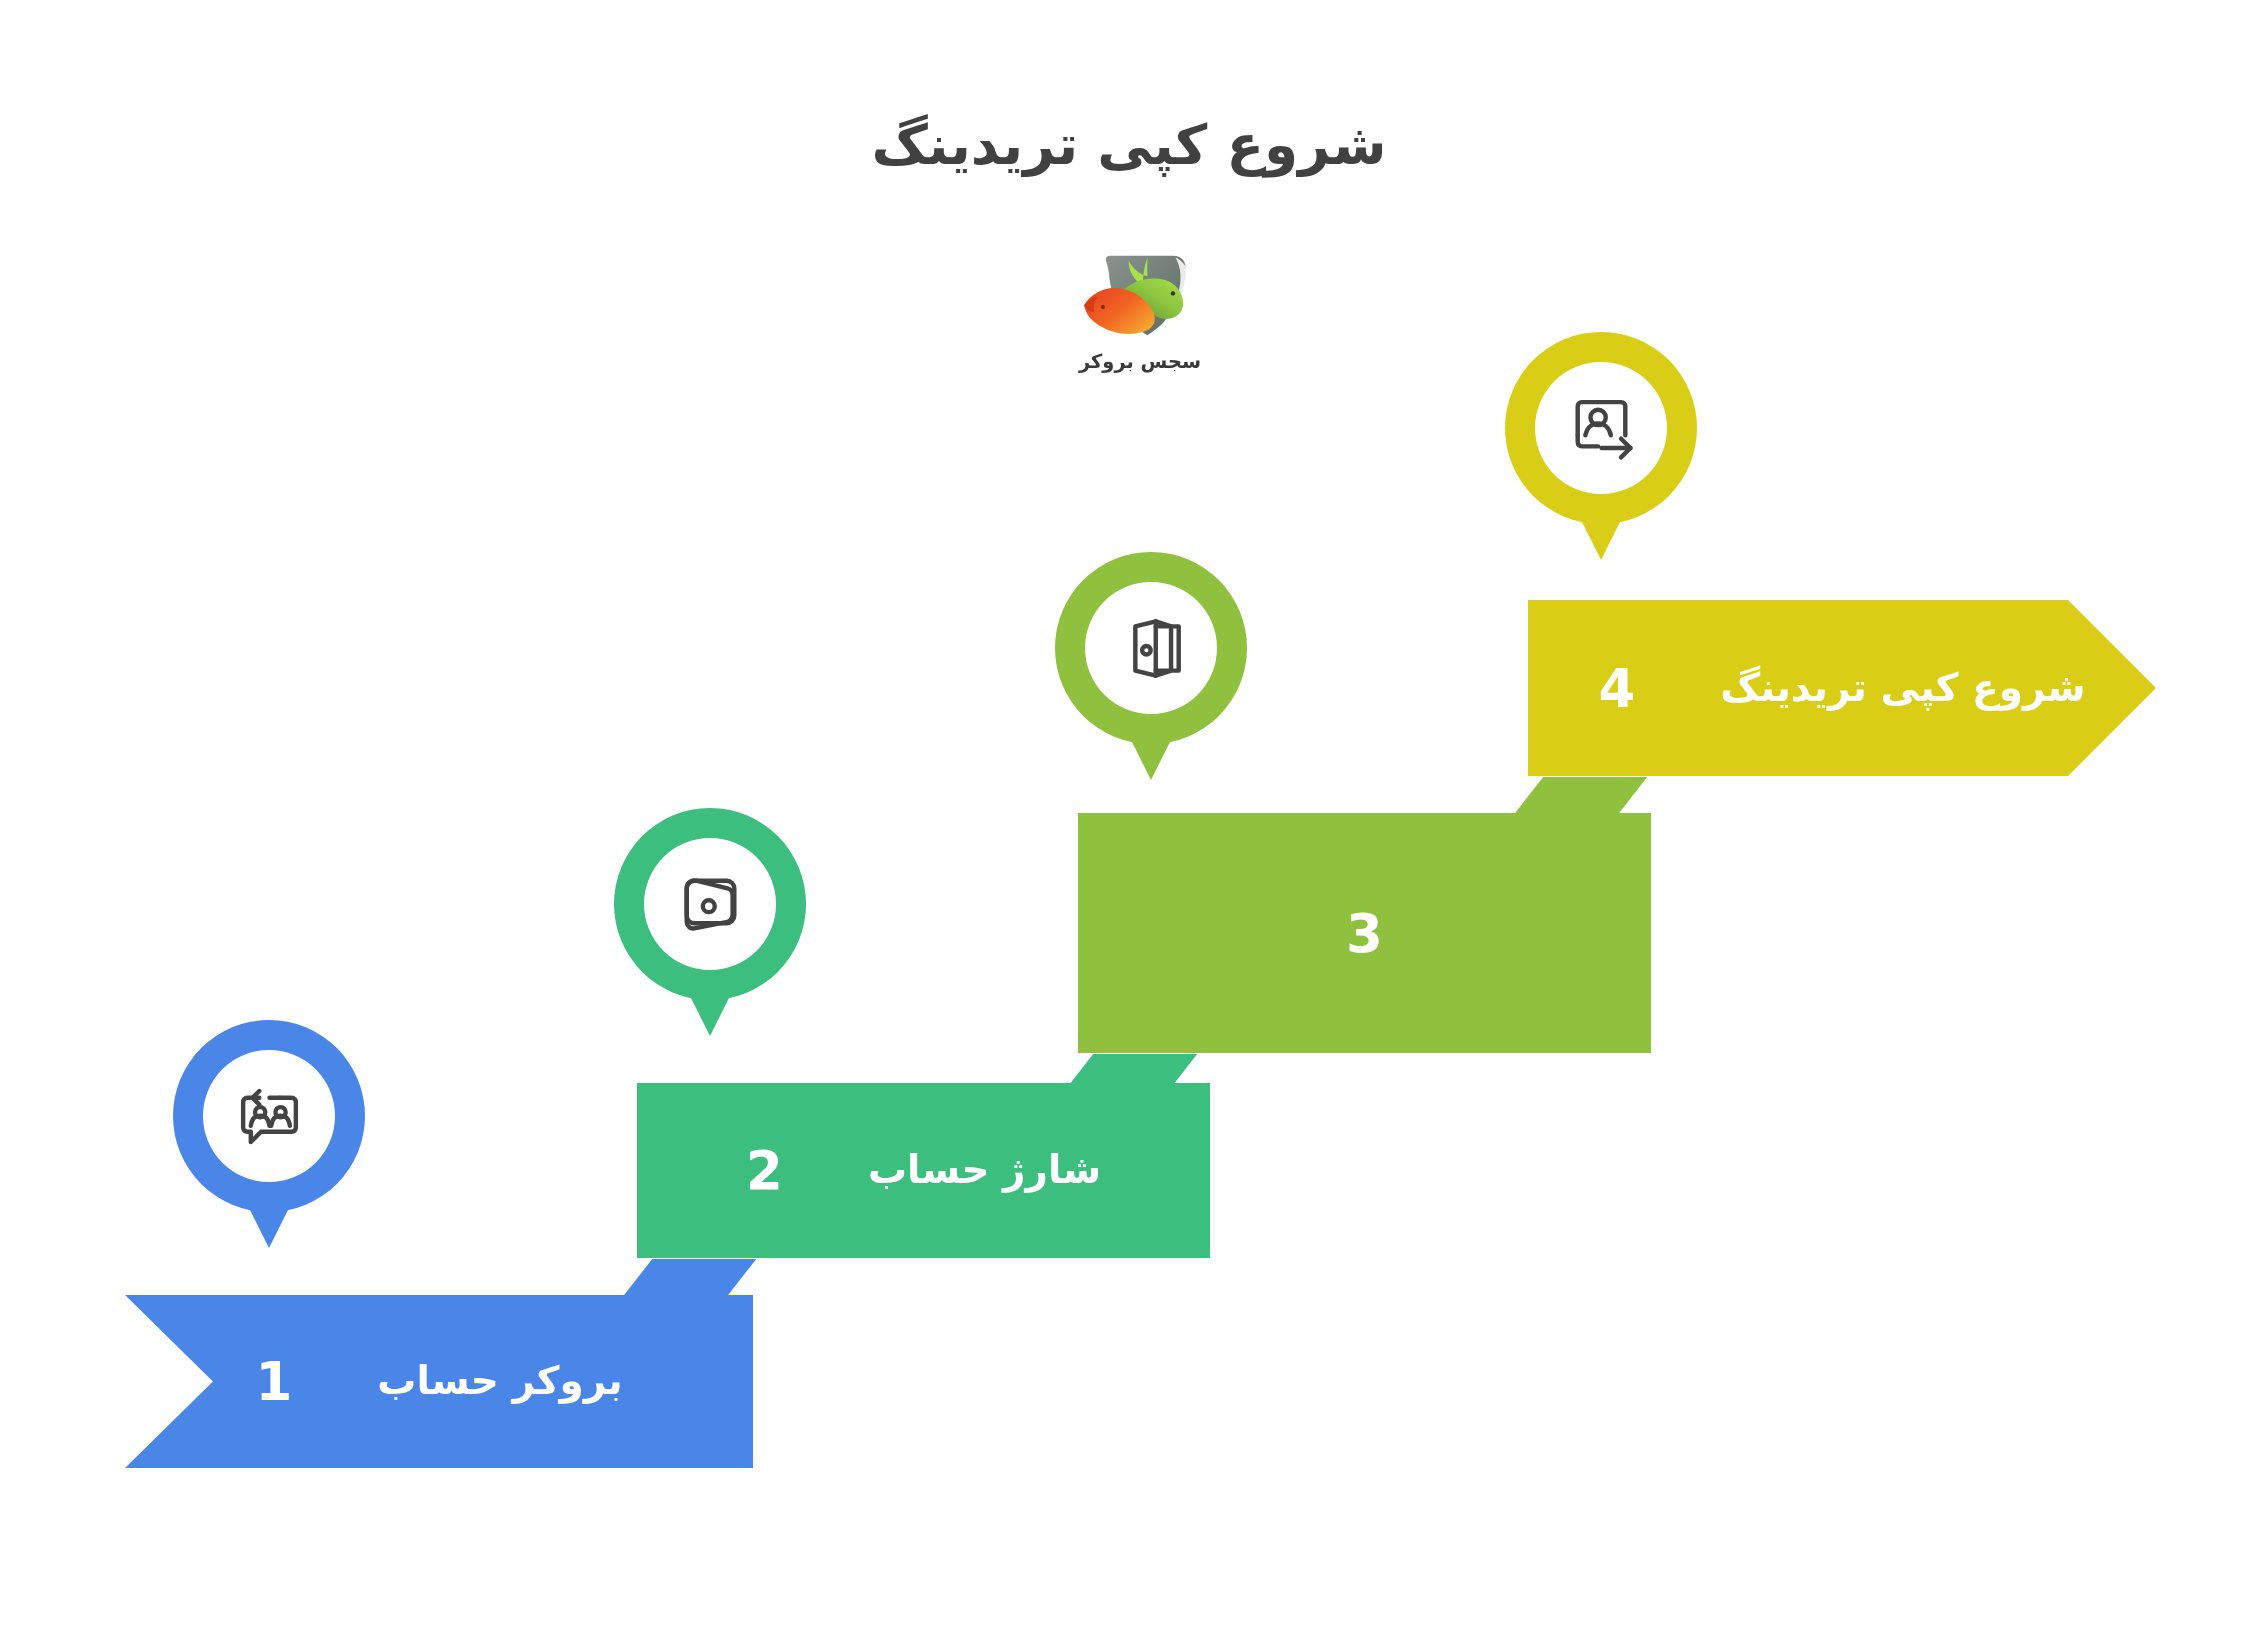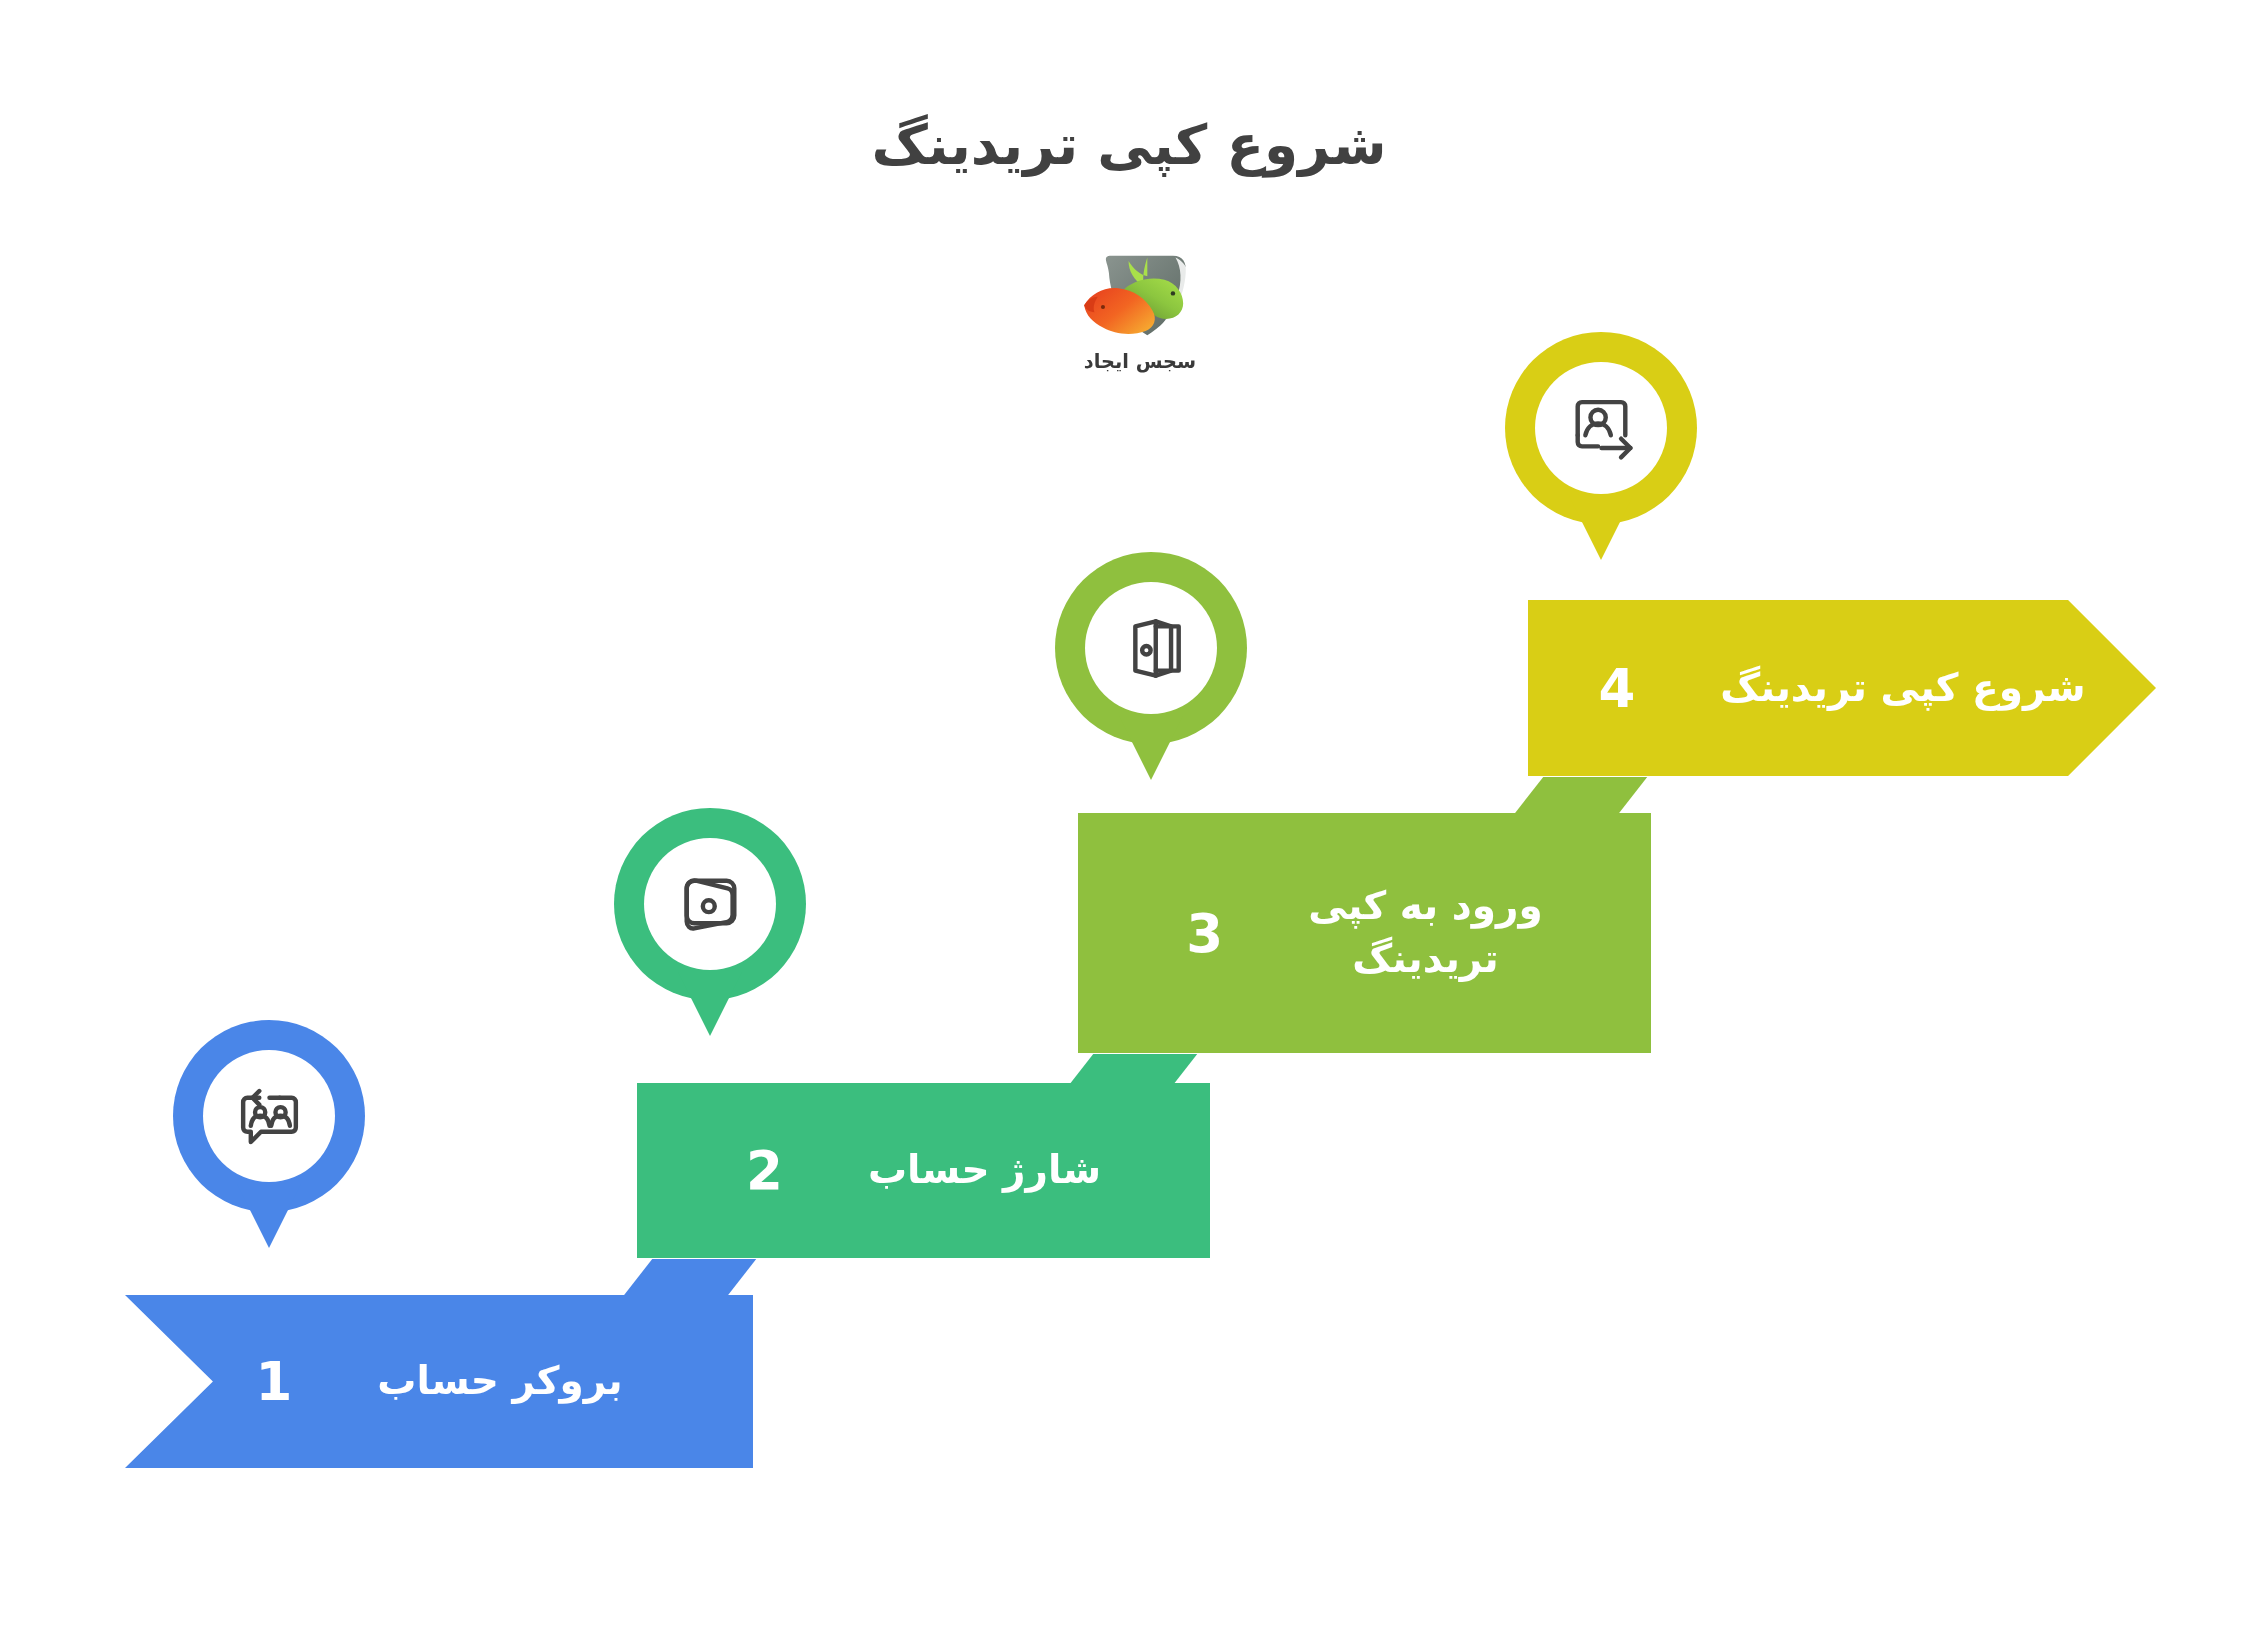--- a/index.html
+++ b/index.html
@@ -196,38 +196,36 @@
     <path d="M121 10 C137 18 140 34 136 52 C131 76 116 94 90 106 C104 92 116 76 123 56 C129 38 128 22 121 10 Z" fill="#ffffff" opacity="0.85"></path>
     <path d="M88 10 C84 22 82 34 84 44 C72 36 66 26 66 14 C72 24 80 30 88 32 Z" fill="#A9E04A"></path>
     <path d="M62 46 C74 36 92 32 108 36 C122 40 130 52 130 64 C130 74 122 82 110 82 C100 82 92 76 88 68
              C86 74 80 78 72 78 C62 78 56 70 56 62 C56 56 58 50 62 46 Z" fill="url(#gBull)"></path>
     <circle cx="118" cy="52" r="2.6" fill="#2f3a22"></circle>
     <path d="M14 66 C22 52 38 44 54 46 C72 48 86 58 94 72 C100 82 96 92 86 96 C70 102 50 100 36 92
              C24 86 16 78 14 66 Z" fill="url(#gBear)"></path>
     <path d="M14 66 C18 60 24 56 30 56 C26 62 24 68 26 74 C20 74 16 71 14 66 Z" fill="#D93C15"></path>
     <circle cx="36" cy="68" r="2.4" fill="#7a2a0c"></circle>
   </svg>
-  <div class="logo-text">سجس ایجاد</div>
+  <div class="logo-text">سجس بروکر</div>
 </div>
 
 <div class="connector" id="connector-3-4"></div>
 <div class="connector" id="connector-2-3"></div>
 <div class="connector" id="connector-1-2"></div>
 
 <div class="step-banner" id="step-4">
   <div class="step-inner">
     <div class="step-label">شروع کپی تریدینگ</div>
     <div class="step-number">4</div>
   </div>
 </div>
 
 <div class="step-banner" id="step-3">
   <div class="step-inner">
-    <div class="step-label">ورود به کپی
-تریدینگ</div>
     <div class="step-number">3</div>
   </div>
 </div>
 
 <div class="step-banner" id="step-2">
   <div class="step-inner">
     <div class="step-label">شارژ حساب</div>
     <div class="step-number">2</div>
   </div>
 </div>

